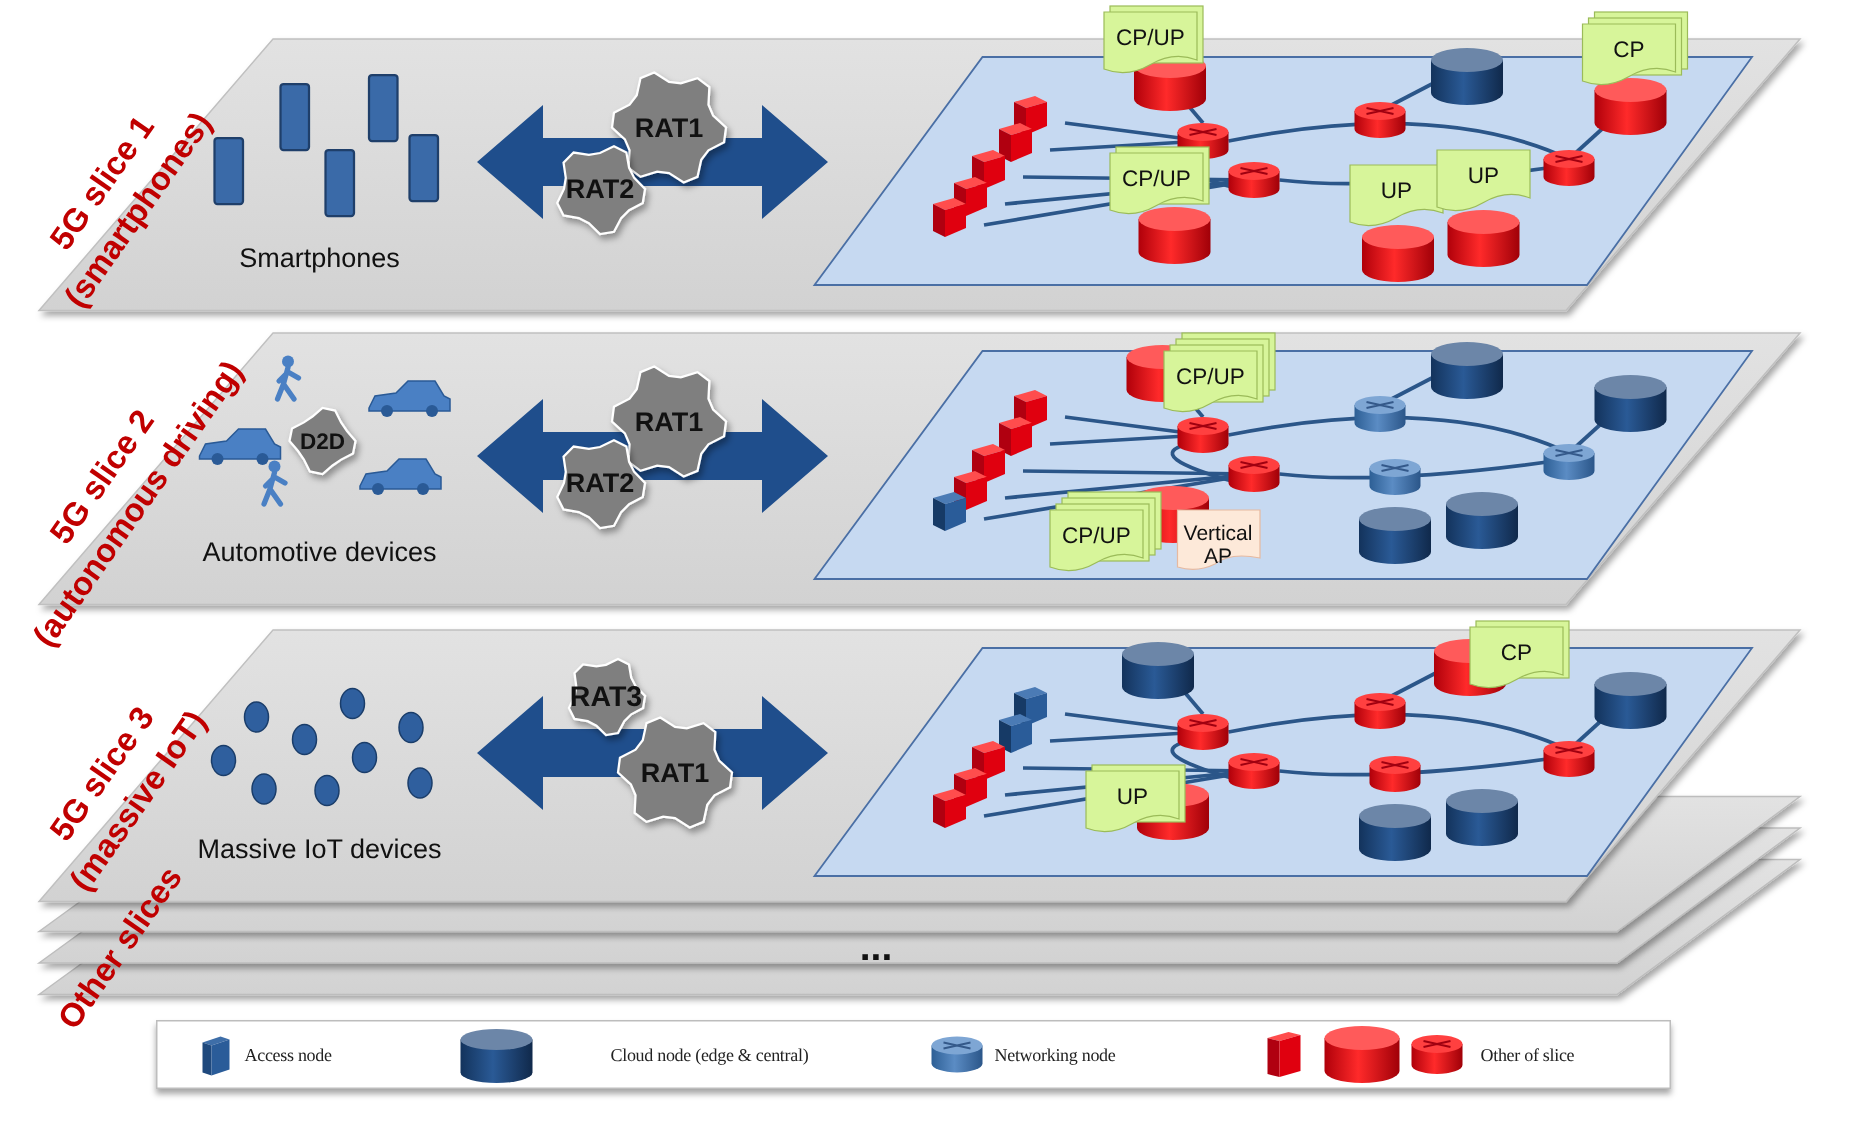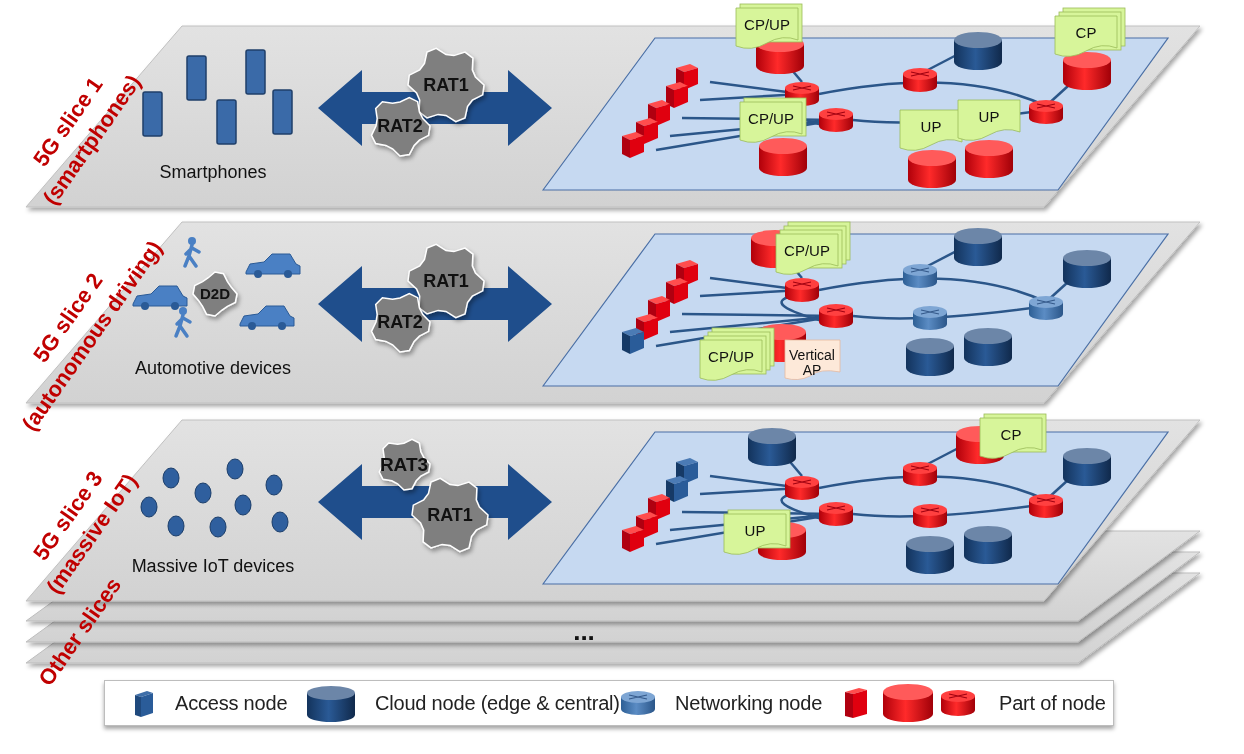--- a/index.html
+++ b/index.html
@@ -1,21 +1,21 @@
 <!DOCTYPE html>
 <html><head>
 <meta charset="utf-8">
 <style>
   html, body { margin:0; padding:0; background:#ffffff; }
   body { width:1244px; height:754px; position:relative; overflow:hidden; font-family:"Liberation Sans", sans-serif; }
   #stage { position:absolute; left:0; top:0; width:1244px; height:663px; }
   svg text { font-family:"Liberation Sans", sans-serif; }
   .legend { position:absolute; left:104px; top:680px; width:1008px; height:44px; background:#fff; border:1px solid #bdbdbd; box-shadow:0 3px 4px rgba(0,0,0,0.35); }
   .legend-item { position:absolute; top:0; height:44px; display:flex; align-items:center; }
-  .legend-label { font-size:20px; color:#222; margin-left:18px; letter-spacing:-0.2px; }
+  .legend-label { font-size:12px; color:#222; margin-left:6px; letter-spacing:-0.2px;font-family:Liberation Serif, serif; }
 </style>
 </head>
 <body>
 
 <div id="stage">
 <svg id="svg" width="1244" height="754" viewBox="0 0 1244 754" xmlns="http://www.w3.org/2000/svg">
   <defs>
     <linearGradient id="gRedCyl" x1="0" y1="0" x2="1" y2="0">
       <stop offset="0" stop-color="#b0000a"></stop>
           <stop offset="0.45" stop-color="#ff2a2a"></stop>
@@ -493,21 +493,21 @@
 
 <div class="legend">
   <div class="legend-item" style="left:26px;">
     <svg width="26" height="32">
       <polygon points="4,8 16,4 22,6 10,10" fill="#3e6ea8"></polygon>
       <polygon points="4,8 10,10 10,30 4,28" fill="#1f497d"></polygon>
       <polygon points="10,10 22,6 22,26 10,30" fill="#2a5c99"></polygon>
     </svg>
     <span class="legend-label">Access node</span>
   </div>
-  <div class="legend-item" style="left:200px;">
+  <div class="legend-item" style="left:200px;gap:44px;">
     <svg width="52" height="40">
       <path d="M2,10 L2,32 A24,7 0 0 0 50,32 L50,10 Z" fill="url(#gBlueCyl)"></path>
       <ellipse cx="26" cy="10" rx="24" ry="7" fill="#6c86a8"></ellipse>
     </svg>
     <span class="legend-label">Cloud node (edge &amp; central)</span>
   </div>
   <div class="legend-item" style="left:514px;">
     <svg width="38" height="32">
       <path d="M2,10 L2,22 A17,6 0 0 0 36,22 L36,10 Z" fill="url(#gNetBlue)"></path>
       <ellipse cx="19" cy="10" rx="17" ry="6" fill="#7ea6d4"></ellipse>
@@ -525,16 +525,16 @@
       <g>
         <path d="M42,10 L42,32 A25,8 0 0 0 92,32 L92,10 Z" fill="url(#gRedCyl)"></path>
         <ellipse cx="67" cy="10" rx="25" ry="8" fill="#ff5a5a"></ellipse>
       </g>
       <g>
         <path d="M100,14 L100,28 A17,6 0 0 0 134,28 L134,14 Z" fill="url(#gRedCyl)"></path>
         <ellipse cx="117" cy="14" rx="17" ry="6" fill="#ff4040"></ellipse>
         <path d="M108,12 L126,16 M108,16 L126,12" stroke="#a00010" stroke-width="1.2"></path>
       </g>
     </svg>
-    <span class="legend-label">Part of node</span>
+    <span class="legend-label">Other of slice</span>
   </div>
 </div>
 </div>
 
 </body></html>

